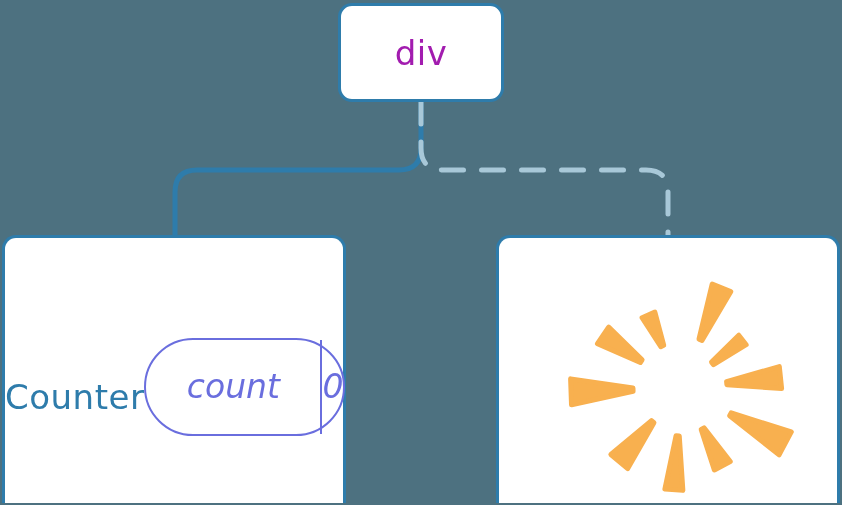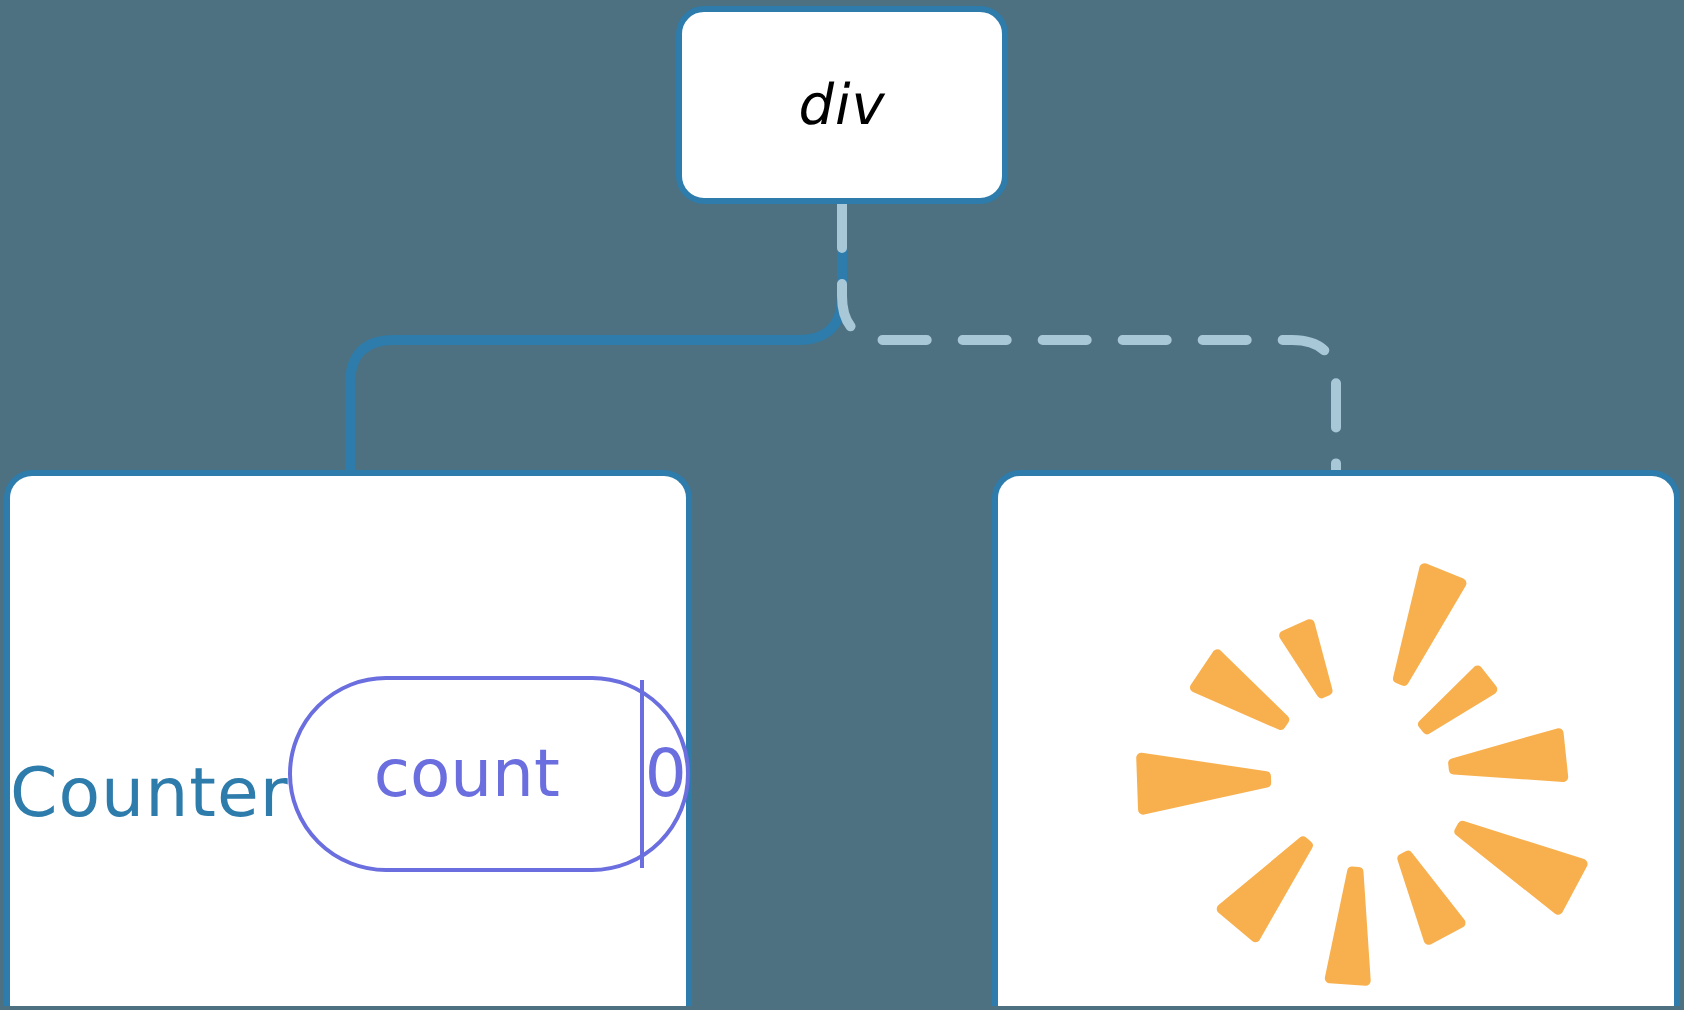--- a/index.html
+++ b/index.html
@@ -40,25 +40,24 @@
   .node-div {
     left: 338px;
     top: 3px;
     width: 166px;
     height: 99px;
     display: flex;
     align-items: center;
     justify-content: center;
   }
   .node-div .node-title {
-    font-size: 28px;
-    color: #000000;
+    font-size: 34px;
+    color: #a21caf;
     letter-spacing: 0.5px;
     line-height: 1;
-    font-style: italic;
   }
 
   .node-counter {
     left: 2px;
     top: 235px;
     width: 344px;
     height: 268px;
     border-radius: 14px 14px 0 0;
     border-bottom: none;
     display: flex;
@@ -77,20 +76,21 @@
   .state-pill {
     margin-top: 32px;
     width: 268px;
     height: 98px;
     border: 2px solid #6a6ede;
     border-radius: 49px;
     box-sizing: border-box;
     display: flex;
     align-items: stretch;
     background: #ffffff;
+    font-style: italic;
   }
   .pill-key {
     flex: 0 0 176px;
     display: flex;
     align-items: center;
     justify-content: center;
     border-right: 2px solid #6a6ede;
     box-sizing: border-box;
   }
   .pill-val {

